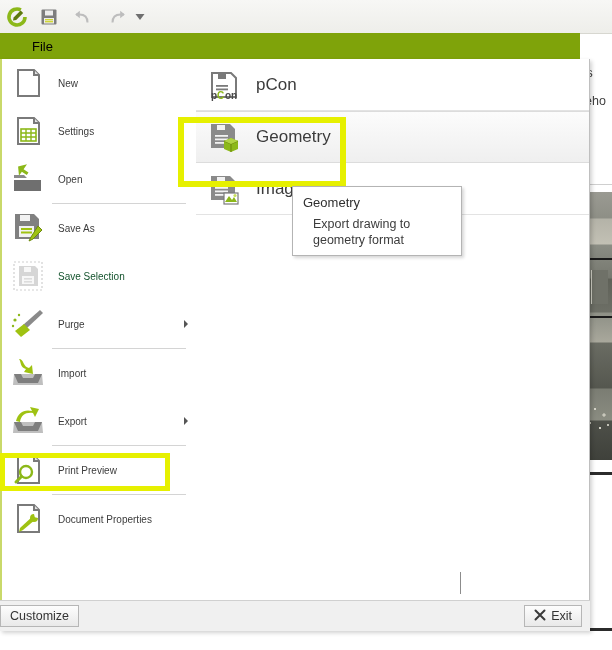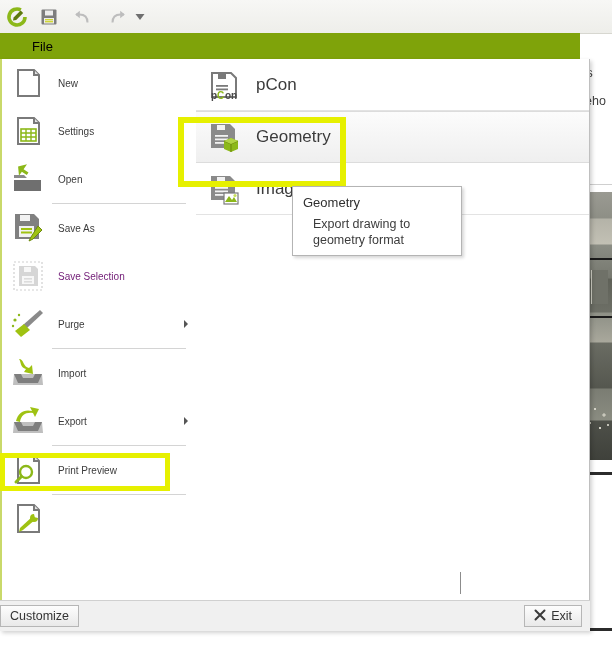--- a/index.html
+++ b/index.html
@@ -194,21 +194,21 @@
   .menu-item .mi-icon {
     width: 36px; height: 36px;
     position: relative;
     flex: 0 0 36px;
   }
   .menu-item .mi-label {
     margin-left: 12px;
     font-size: 10px;
     color: #3c3c3c;
   }
-  .menu-item.disabled .mi-label { color: #701a75; }
+  .menu-item.disabled .mi-label { color: #14532d; }
   .menu-item .mi-arrow {
     position: absolute;
     right: 10px;
     width: 0; height: 0;
     border-left: 4px solid #555;
     border-top: 4px solid transparent;
     border-bottom: 4px solid transparent;
   }
   .menu-sep {
     height: 1px;
@@ -524,20 +524,21 @@
 
     <div class="menu-item">
       <span class="mi-icon">
         <svg width="36" height="36" viewBox="0 0 36 36">
           <path d="M8 4 H24 L29 9 V31 H8 Z" fill="#ffffff" stroke="#7a7a7a" stroke-width="2"></path>
           <path d="M24 4 V9 H29" fill="#e3e3e3" stroke="#7a7a7a" stroke-width="2"></path>
           <path d="M23 15 L26 18 L13 29 L9 31 L10 27 Z" fill="#9fc212"></path>
           <path d="M24 13 a4 4 0 1 0 4 4 l-3.2 -0.8 Z" fill="#9fc212"></path>
         </svg>
       </span>
+      <span class="mi-label">Document Properties</span>
     </div>
   </div>
 
   <div id="menu-right">
 
     <div class="sub-item">
       <span class="si-icon">
         <svg width="36" height="36" viewBox="0 0 36 36">
           <path d="M6 6 H25 L30 11 V30 H6 Z" fill="#ffffff" stroke="#7a7a7a" stroke-width="2"></path>
           <rect x="12" y="7" width="8" height="5" fill="#7a7a7a"></rect>

